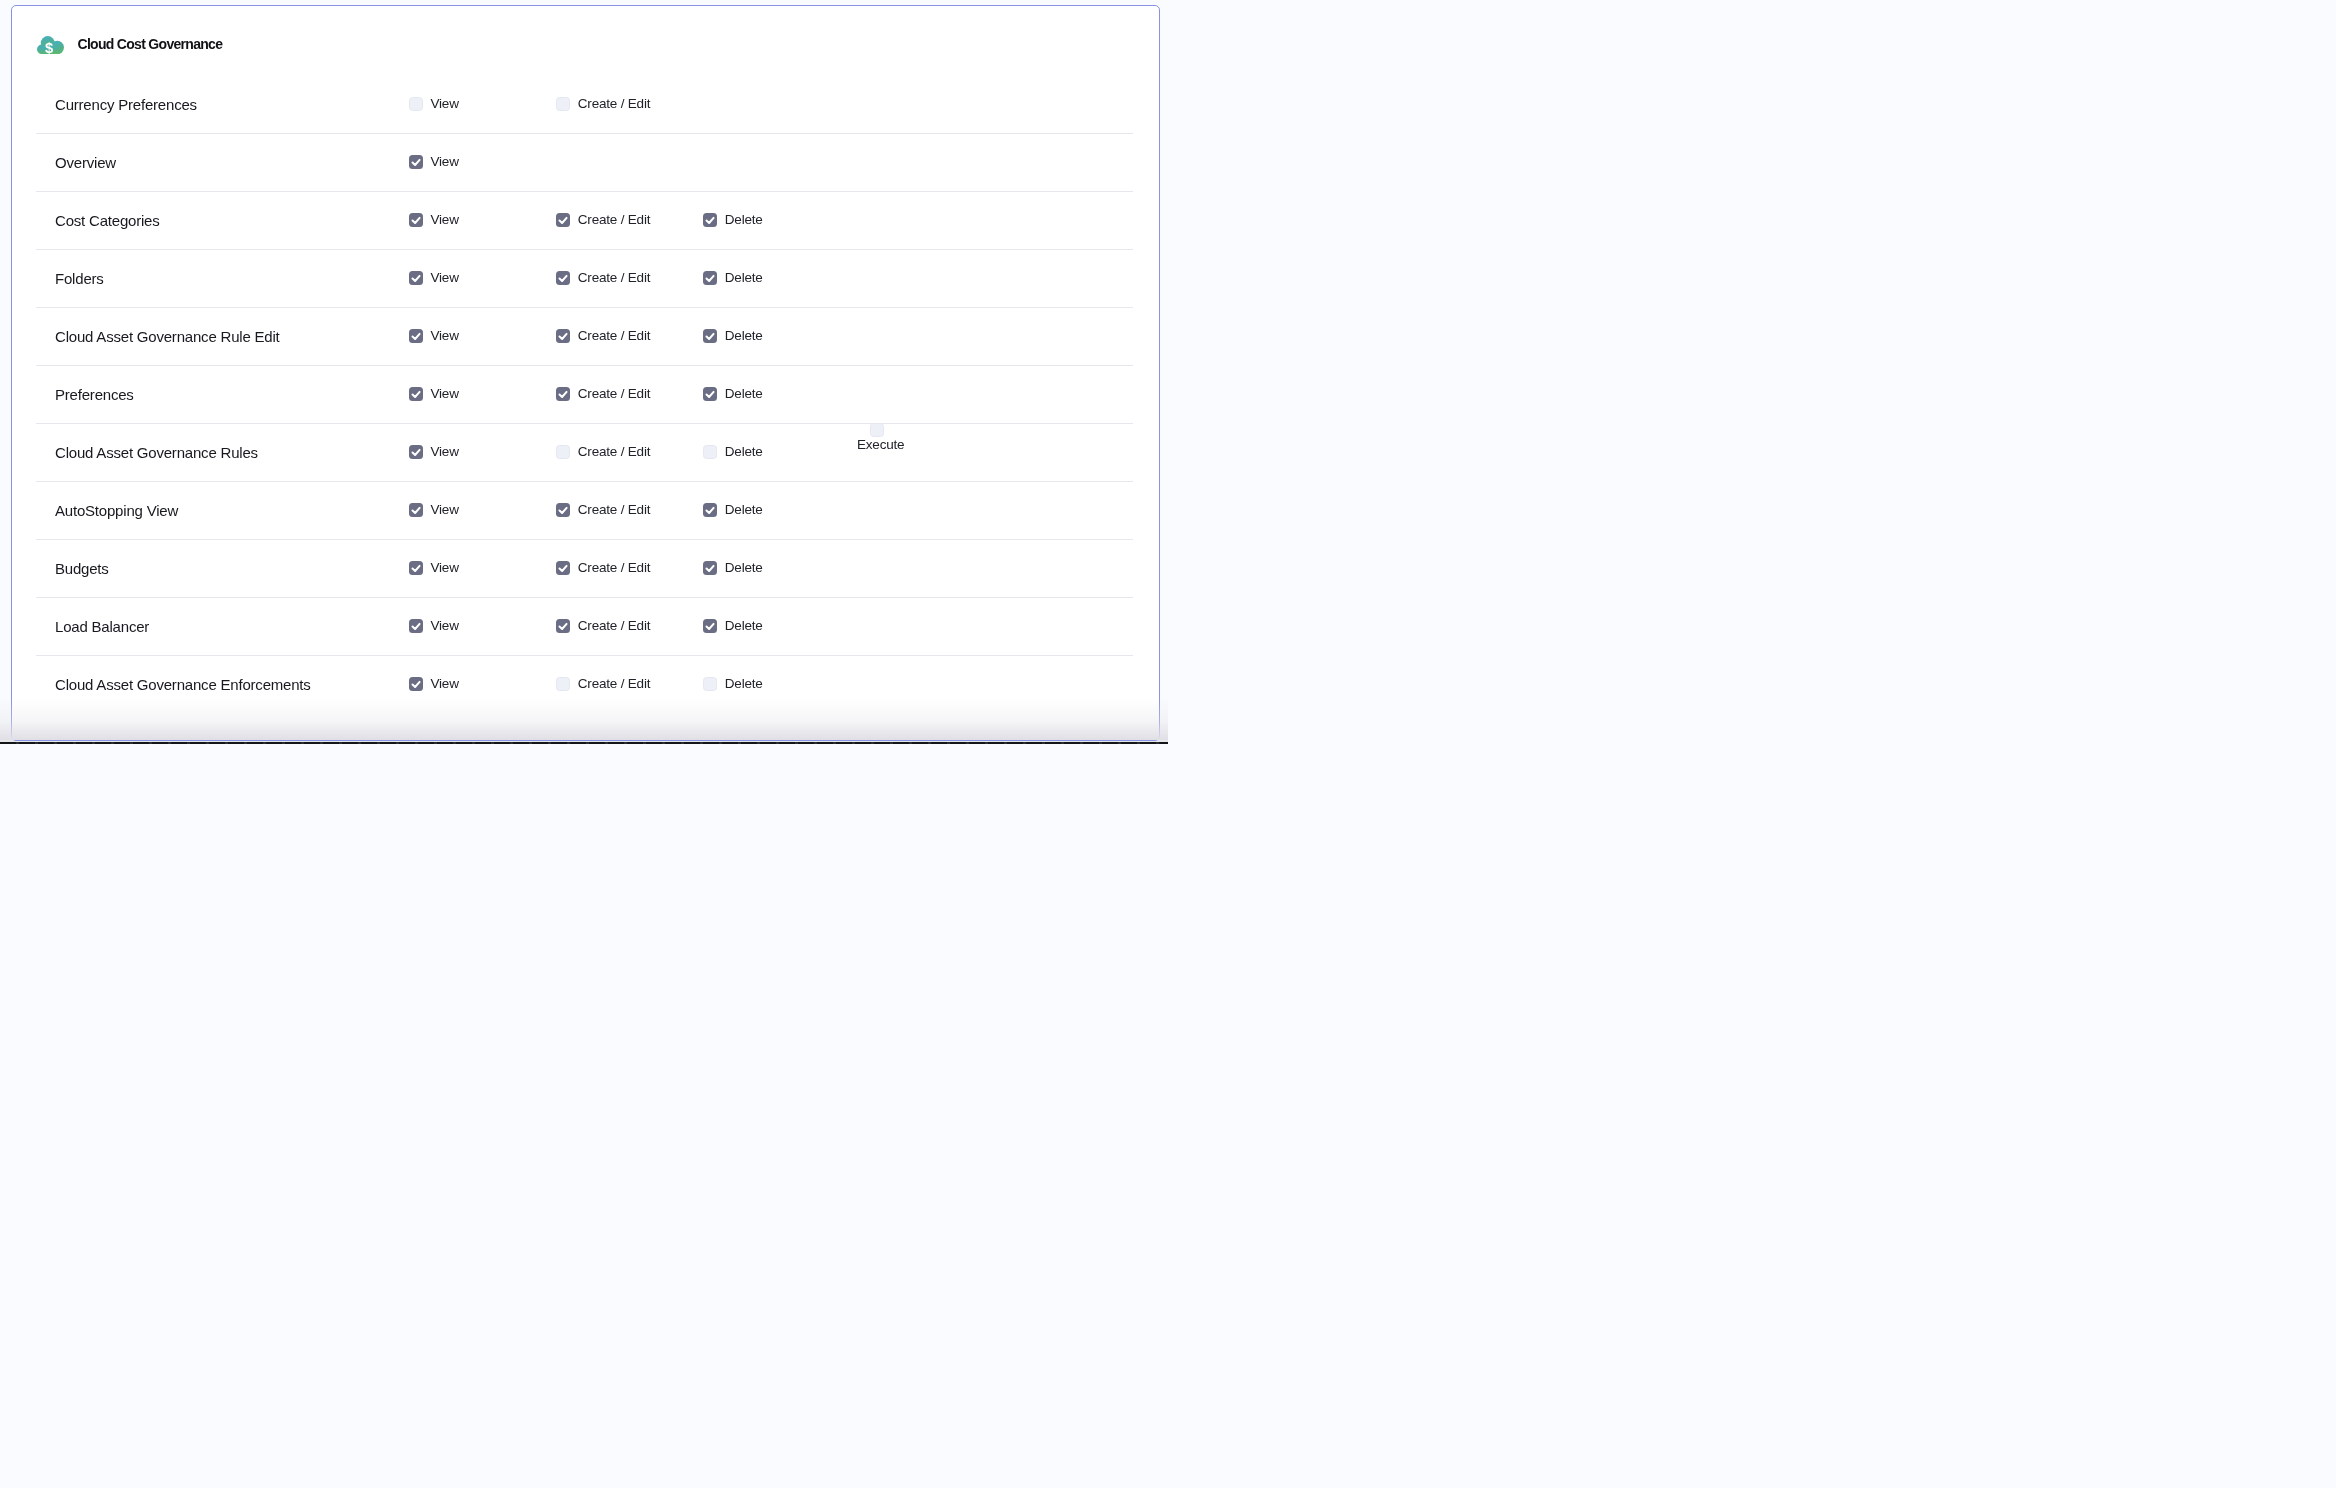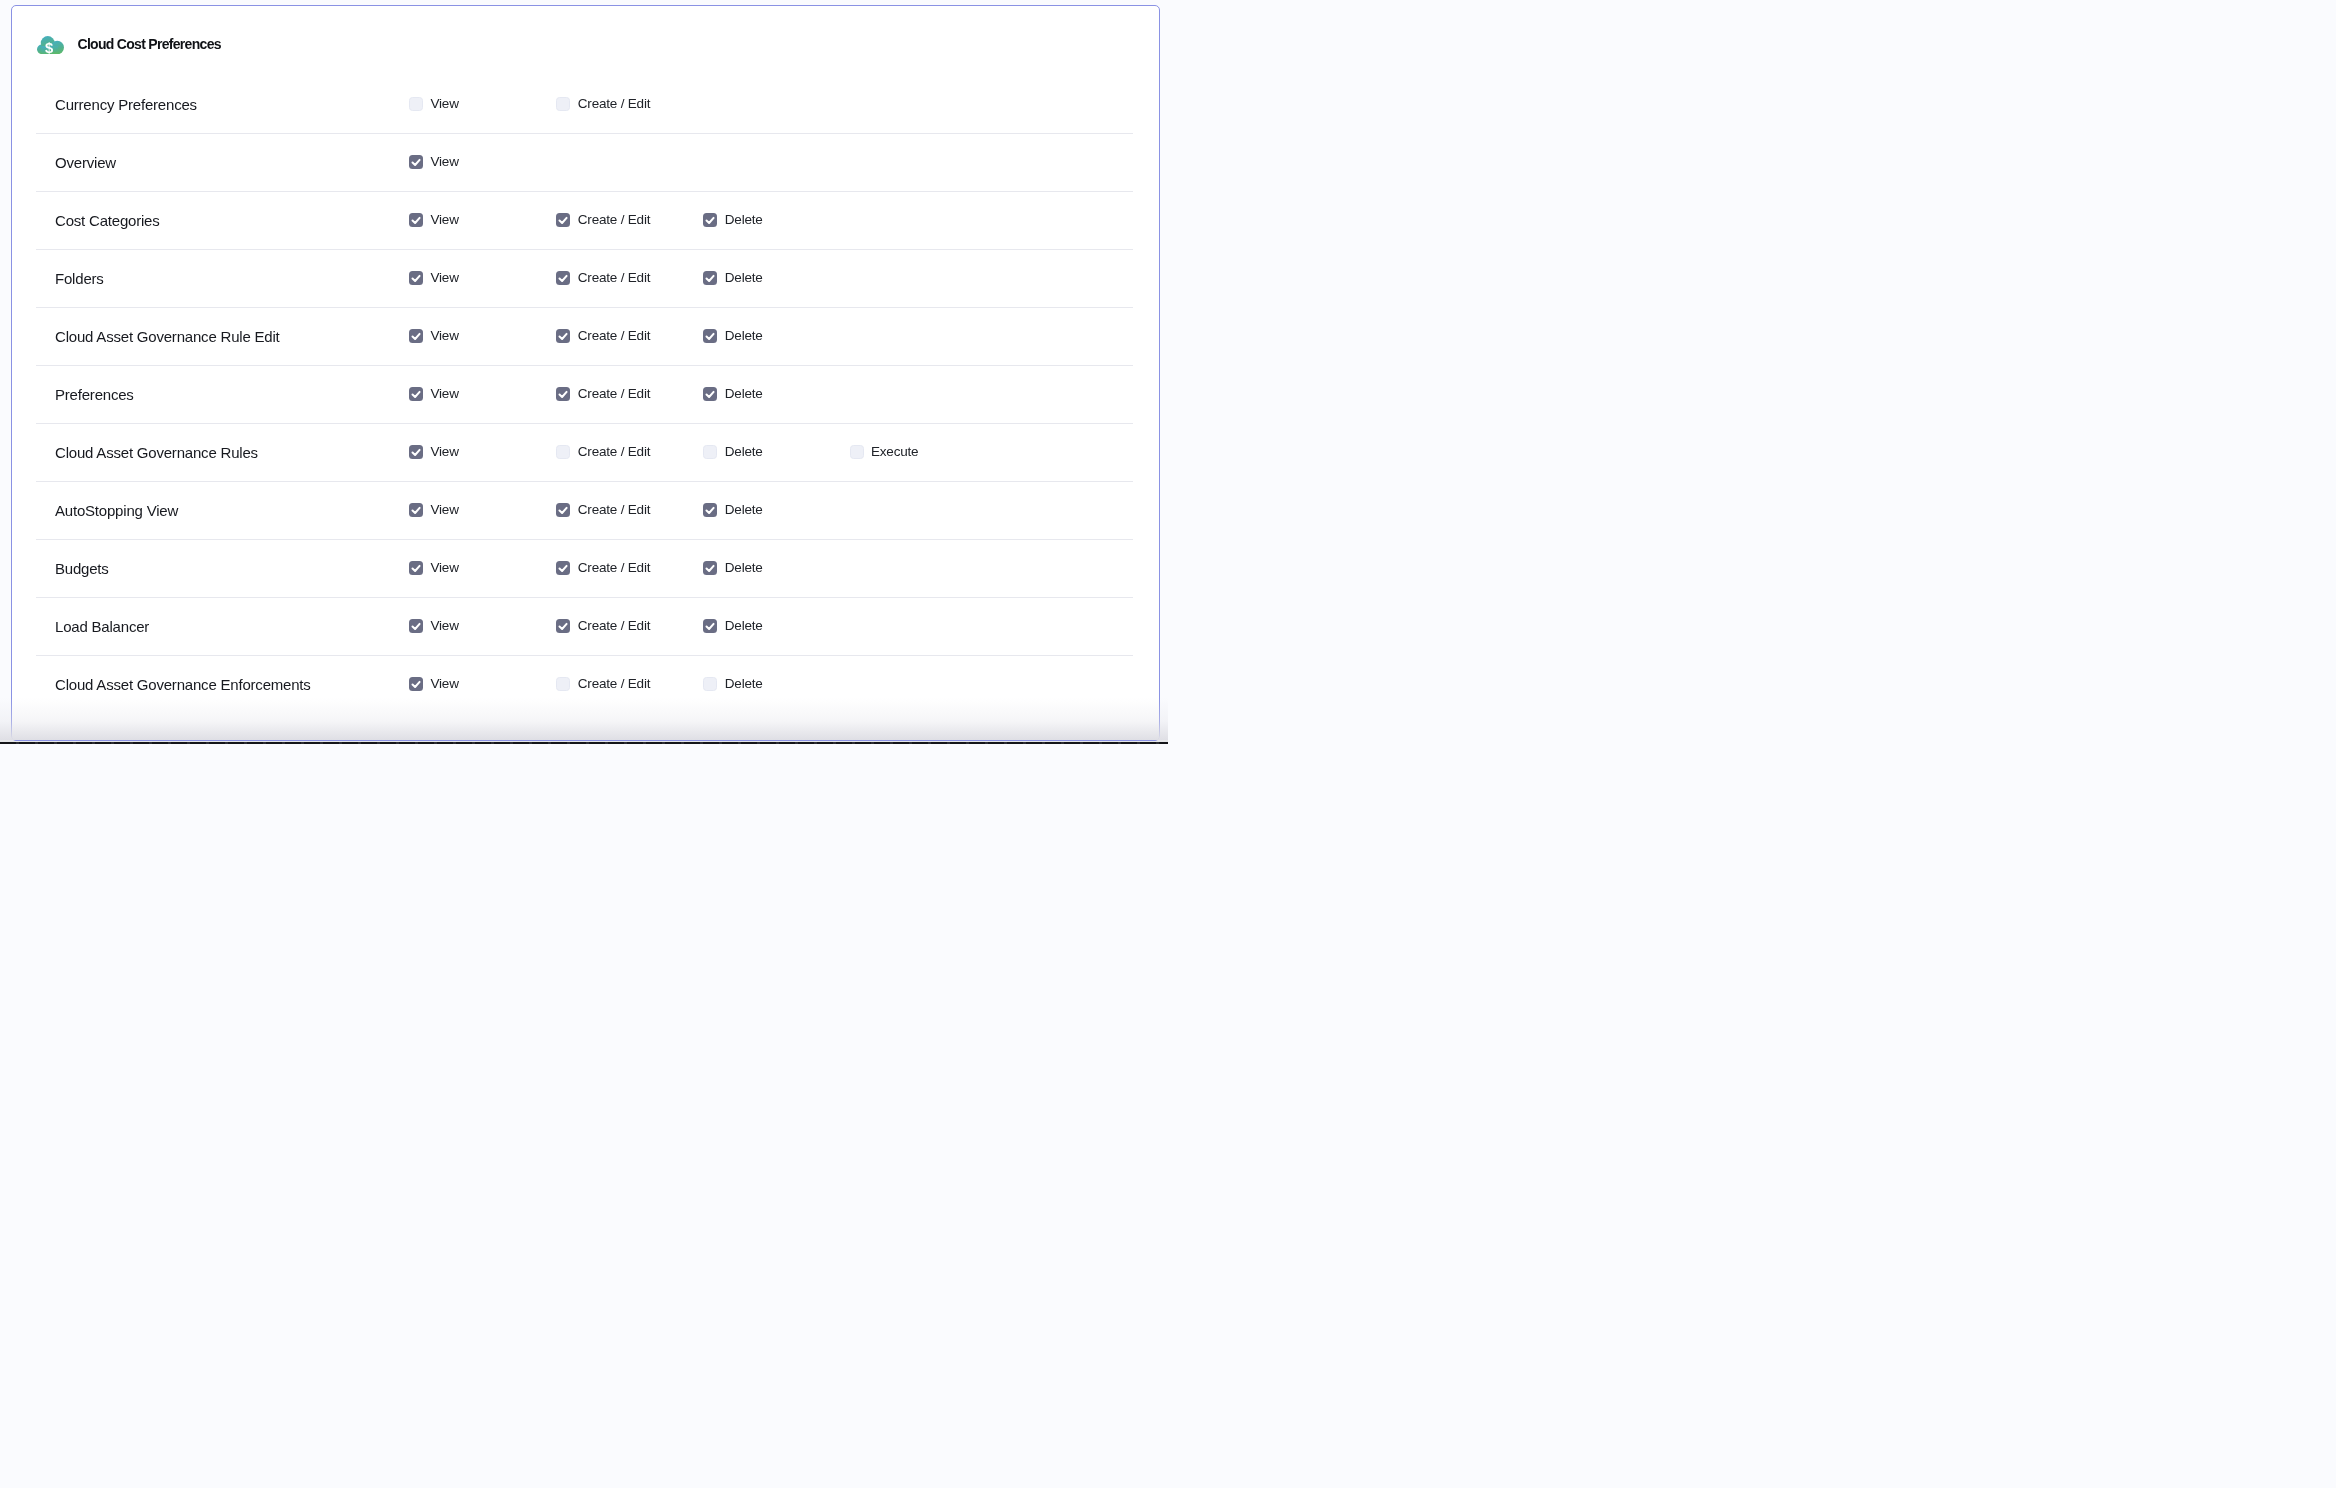--- a/index.html
+++ b/index.html
@@ -18,21 +18,21 @@
     position:absolute; left:65.5px; top:29.3px; line-height:18px;
     font-size:14px; font-weight:bold; color:#101216; letter-spacing:-0.7px;
   }
   .row { position:absolute; left:0; width:1146px; height:58px; }
   .divider { position:absolute; left:24.3px; width:1097px; height:1px; background:#e7e8ee; }
   .rlabel {
     position:absolute; left:43px; top:50%; transform:translateY(-50%);
     font-size:15px; color:#17191f; letter-spacing:-0.2px;
   }
   .cell { position:absolute; top:0; bottom:1px; display:flex; align-items:center; }
-  .c1 { left:397px; } .c2 { left:544.3px; } .c3 { left:691.3px; } .c4 { left:837.5px; }
+  .c1 { left:397px; } .c2 { left:544.3px; } .c3 { left:691.3px; } .c4 { left:837.5px;flex-direction:column; }
   .cb { width:14px; height:14px; border-radius:3.5px; flex:0 0 auto; position:relative; }
   .cb.on { background:#6a6d84; }
   .cb.off { background:#eef0f7; border:1px solid #e5e8f2; }
   .cb svg { position:absolute; left:0; top:0; }
   .cl { margin-left:7.5px; font-size:13.5px; color:#202329; letter-spacing:-0.2px; }
   .fade {
     position:absolute; left:0; right:0; top:698px; height:41.5px;
     background:linear-gradient(180deg, rgba(228,228,234,0) 0%, rgba(228,228,234,0.35) 55%, rgba(223,223,229,1) 100%);
     z-index:5; pointer-events:none;
   }
@@ -57,21 +57,21 @@
       </linearGradient>
     </defs>
     <g fill="url(#g)">
       <circle cx="9.5" cy="26.5" r="9.5"></circle>
       <circle cx="21.5" cy="14" r="14"></circle>
       <circle cx="40.5" cy="23" r="13.5"></circle>
       <rect x="9" y="20" width="33" height="16"></rect>
     </g>
     <text x="24" y="32.9" font-family="Liberation Sans, sans-serif" font-weight="bold" font-size="29.5" fill="#fff" text-anchor="middle">$</text>
   </svg>
-  <div class="hdr-title">Cloud Cost Preferences</div>
+  <div class="hdr-title">Cloud Cost Governance</div>
 <div class="row" style="top:69.3px">
   <div class="rlabel">Currency Preferences</div>
   <div class="cell c1">
         <span class="cb off"></span>
         <span class="cl">View</span>
       </div>
   <div class="cell c2">
         <span class="cb off"></span>
         <span class="cl">Create / Edit</span>
       </div>

